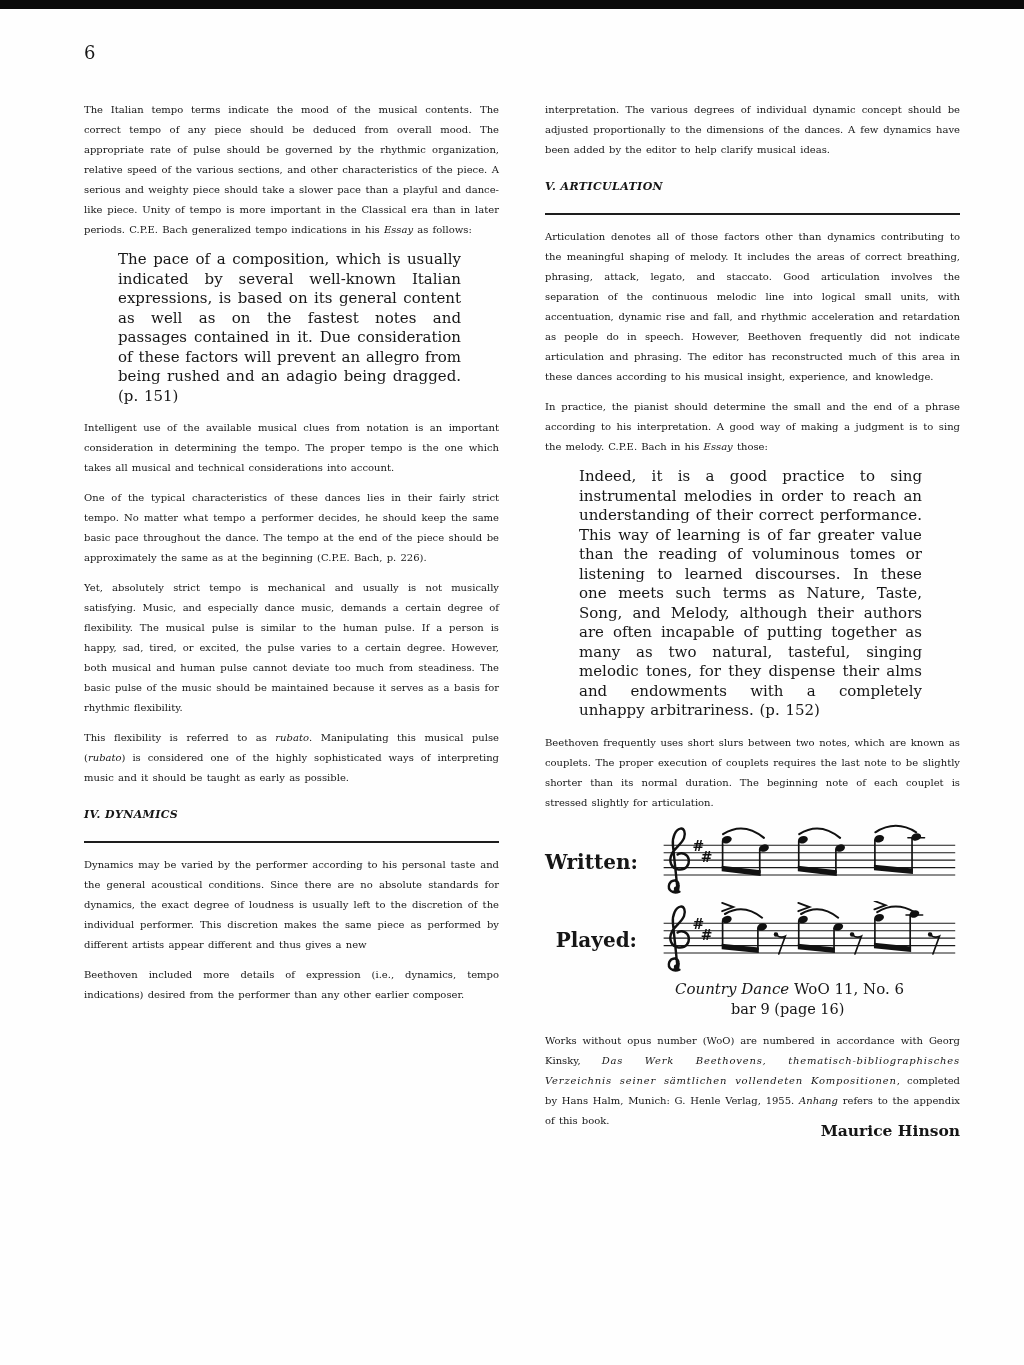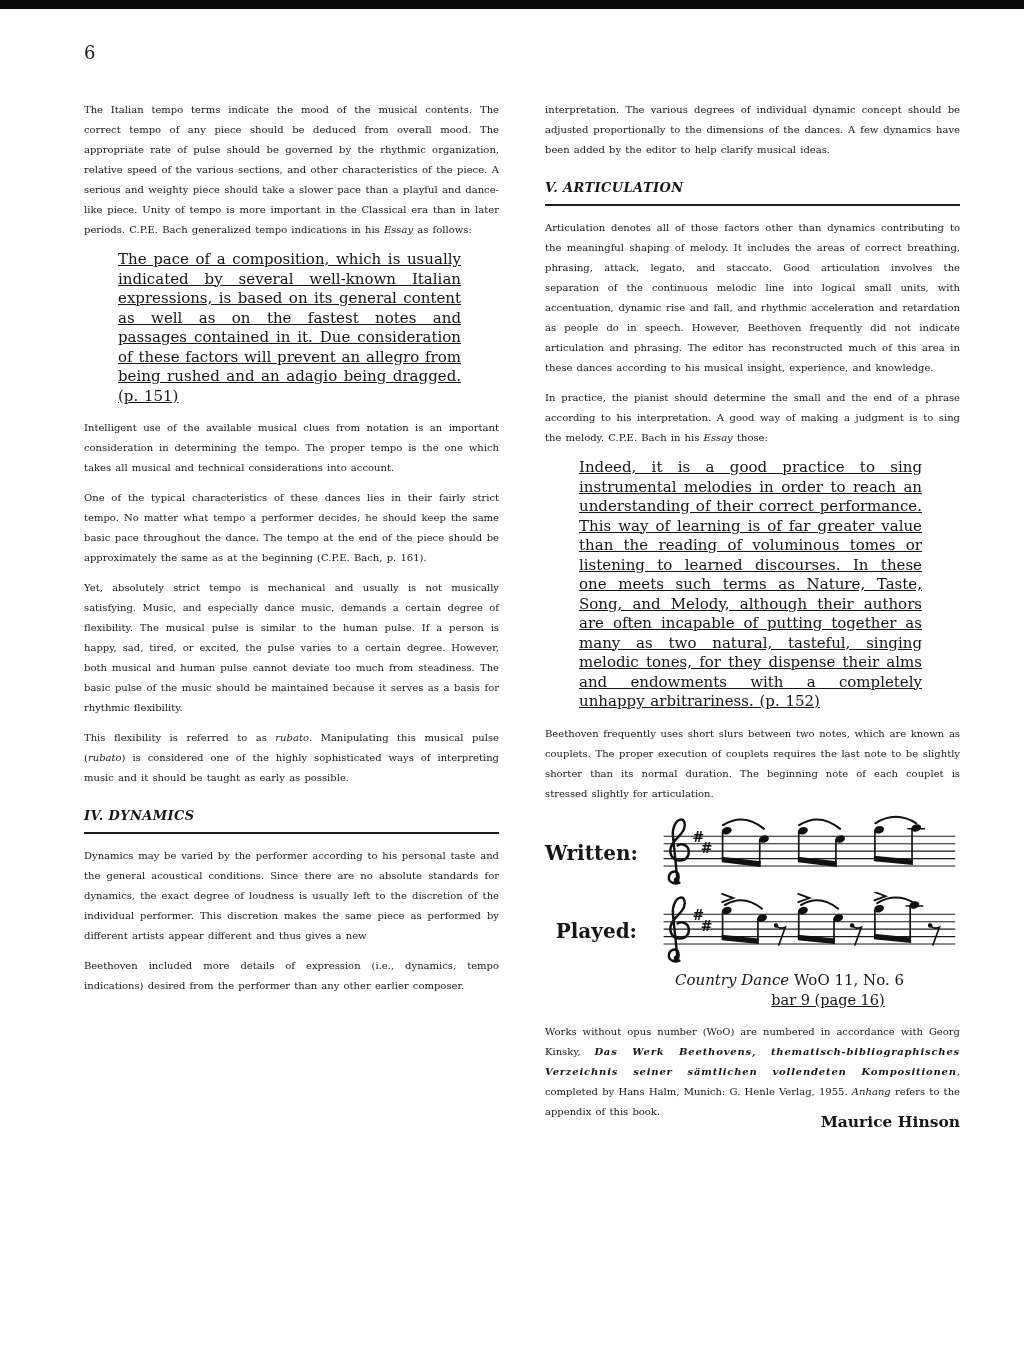--- a/index.html
+++ b/index.html
@@ -34,46 +34,45 @@
     font-size: 10px; line-height: 20px;
     text-align: justify;
     margin-bottom: 10px;
     word-spacing: 1px;
   }
   p.quote {
     font-size: 15px; line-height: 19.5px;
     text-align: justify;
     margin: 2px 38px 12px 34px;
     word-spacing: 1px;
-    text-decoration: underline;
   }
   .it { font-style: italic; }
-  .sp { letter-spacing: 0.8px; font-weight: bold; }
+  .sp { letter-spacing: 0.8px; }
   h2.heading {
-    font-size: 13px; font-weight: bold; font-style: italic;
+    font-size: 11px; font-weight: bold; font-style: italic;
     letter-spacing: 0.4px;
     border-bottom: 2px solid #1d1d1d;
-    padding-bottom: 9px;
+    padding-bottom: 20px;
     margin: 20px 0 12px 0;
   }
   .notation { margin: 4px 0 6px 0; }
   .nrow { display: flex; align-items: center; }
   .nlabel {
     width: 102px; flex: 0 0 102px;
     font-weight: bold; font-size: 20px;
     text-align: right; padding-right: 10px;
   }
   .nrow svg { display: block; }
   .staffline { stroke: #1a1a1a; stroke-width: 1.2; }
   .mus { stroke: #111; fill: none; stroke-linecap: round; }
   .musfill { fill: #111; stroke: none; }
   .sharp { font-family: "DejaVu Serif", serif; font-size: 15px; fill: #111; font-weight: bold; }
   .caption { margin-left: 130px; width: 250px; font-size: 15px; line-height: 20px; }
   .caption .l1 { }
-  .caption .l2 { text-align: center; padding-left: 56px; font-size: 14.5px; text-decoration: underline; }
+  .caption .l2 { text-align: left; padding-left: 56px; font-size: 14.5px; }
   .bib { margin-top: 12px; }
   .author {
     text-align: right; font-weight: bold; font-size: 15.5px;
     margin-top: -20px;
   }
 </style>
 </head>
 <body>
 
 <div class="sheet">
@@ -82,21 +81,21 @@
 
   <div class="columns">
 
     <div class="col">
       <p class="para"><span>The Italian tempo terms indicate the mood of the musical contents. The correct tempo of any piece should be deduced from overall mood. The appropriate rate of pulse should be governed by the rhythmic organization, relative speed of the various sections, and other characteristics of the piece. A serious and weighty piece should take a slower pace than a playful and dance-like piece. Unity of tempo is more important in the Classical era than in later periods. C.P.E. Bach generalized tempo indications in his </span><span class="it">Essay</span><span> as follows:</span></p>
 
       <p class="quote">The pace of a composition, which is usually indicated by several well-known Italian expressions, is based on its general content as well as on the fastest notes and passages contained in it. Due consideration of these factors will prevent an allegro from being rushed and an adagio being dragged. (p. 151)</p>
 
       <p class="para">Intelligent use of the available musical clues from notation is an important consideration in determining the tempo. The proper tempo is the one which takes all musical and technical considerations into account.</p>
 
-      <p class="para">One of the typical characteristics of these dances lies in their fairly strict tempo. No matter what tempo a performer decides, he should keep the same basic pace throughout the dance. The tempo at the end of the piece should be approximately the same as at the beginning (C.P.E. Bach, p. 161).</p>
+      <p class="para">One of the typical characteristics of these dances lies in their fairly strict tempo. No matter what tempo a performer decides, he should keep the same basic pace throughout the dance. The tempo at the end of the piece should be approximately the same as at the beginning (C.P.E. Bach, p. 226).</p>
 
       <p class="para">Yet, absolutely strict tempo is mechanical and usually is not musically satisfying. Music, and especially dance music, demands a certain degree of flexibility. The musical pulse is similar to the human pulse. If a person is happy, sad, tired, or excited, the pulse varies to a certain degree. However, both musical and human pulse cannot deviate too much from steadiness. The basic pulse of the music should be maintained because it serves as a basis for rhythmic flexibility.</p>
 
       <p class="para"><span>This flexibility is referred to as </span><span class="it">rubato</span><span>. Manipulating this musical pulse (</span><span class="it">rubato</span><span>) is considered one of the highly sophisticated ways of interpreting music and it should be taught as early as possible.</span></p>
 
       <h2 class="heading">IV. DYNAMICS</h2>
 
       <p class="para">Dynamics may be varied by the performer according to his personal taste and the general acoustical conditions. Since there are no absolute standards for dynamics, the exact degree of loudness is usually left to the discretion of the individual performer. This discretion makes the same piece as performed by different artists appear different and thus gives a new</p>
 
       <p class="para">Beethoven included more details of expression (i.e., dynamics, tempo indications) desired from the performer than any other earlier composer.</p>

